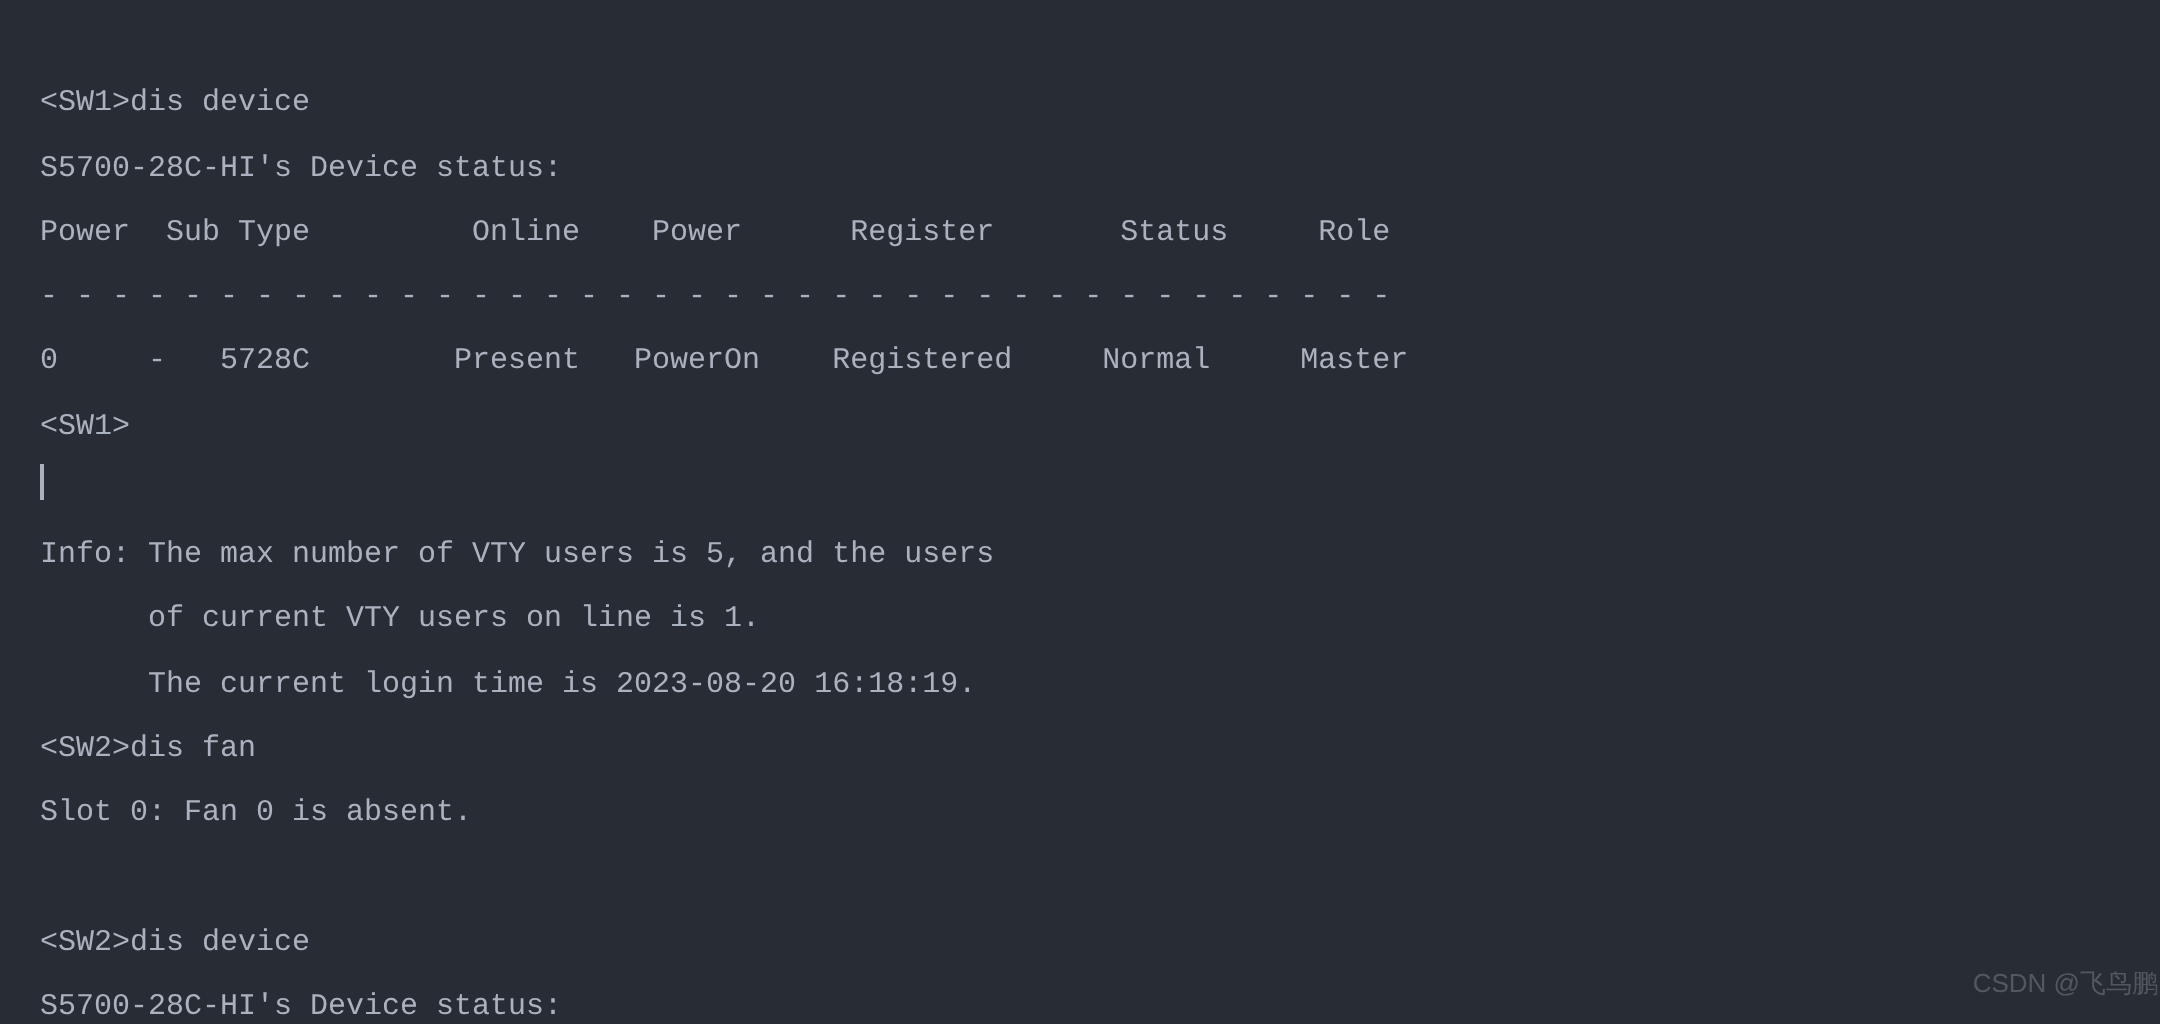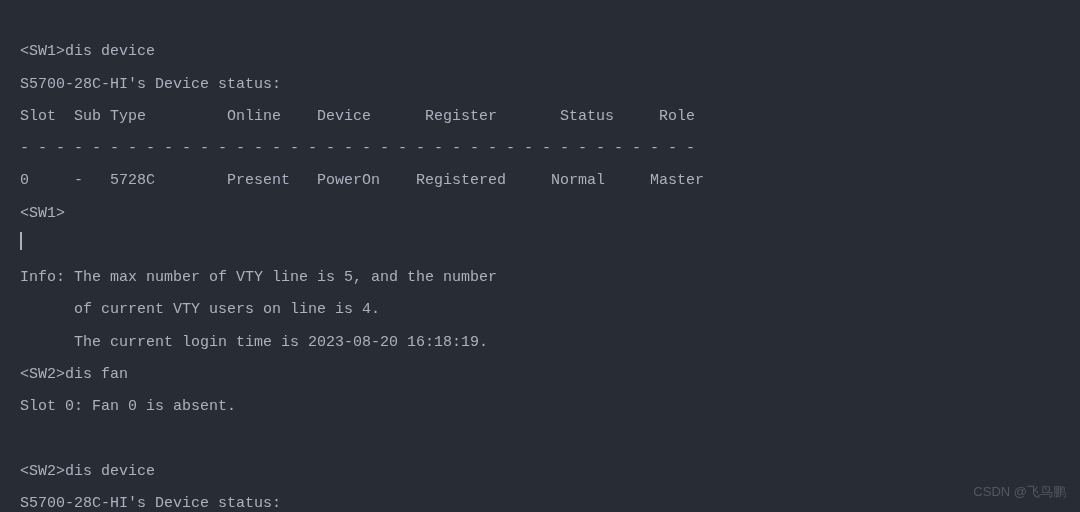--- a/index.html
+++ b/index.html
@@ -29,41 +29,41 @@
       height: 18px;
       background-color: #abb2bf;
       vertical-align: text-bottom;
       margin-left: 0px;
       position: relative;
       top: -4px;
     }
     .watermark {
       position: absolute;
       bottom: 6px;
-      right: 14px;
+      right: 1px;
       font-size: 13px;
       color: #6a6f78;
       opacity: 0.65;
       font-family: sans-serif;
       text-align: center;
     }
   </style>
 </head>
 <body>
 
 <div class="terminal">
 <span>&lt;SW1&gt;dis device</span>
 <span>S5700-28C-HI's Device status:</span>
-<span>Slot  Sub Type         Online    Device      Register       Status     Role</span>
+<span>Power  Sub Type         Online    Power      Register       Status     Role</span>
 <span>- - - - - - - - - - - - - - - - - - - - - - - - - - - - - - - - - - - - - -</span>
 <span>0     -   5728C        Present   PowerOn    Registered     Normal     Master</span>
 <span>&lt;SW1&gt;</span>
 <span class="cursor"></span>
-<span>Info: The max number of VTY line is 5, and the number</span>
-<span>      of current VTY users on line is 4.</span>
+<span>Info: The max number of VTY users is 5, and the users</span>
+<span>      of current VTY users on line is 1.</span>
 <span>      The current login time is 2023-08-20 16:18:19.</span>
 <span>&lt;SW2&gt;dis fan</span>
 <span>Slot 0: Fan 0 is absent.</span>
 <span></span>
 <span>&lt;SW2&gt;dis device</span>
 <span>S5700-28C-HI's Device status:</span>
 </div>
 
 <div class="watermark">CSDN @飞鸟鹏</div>
 

